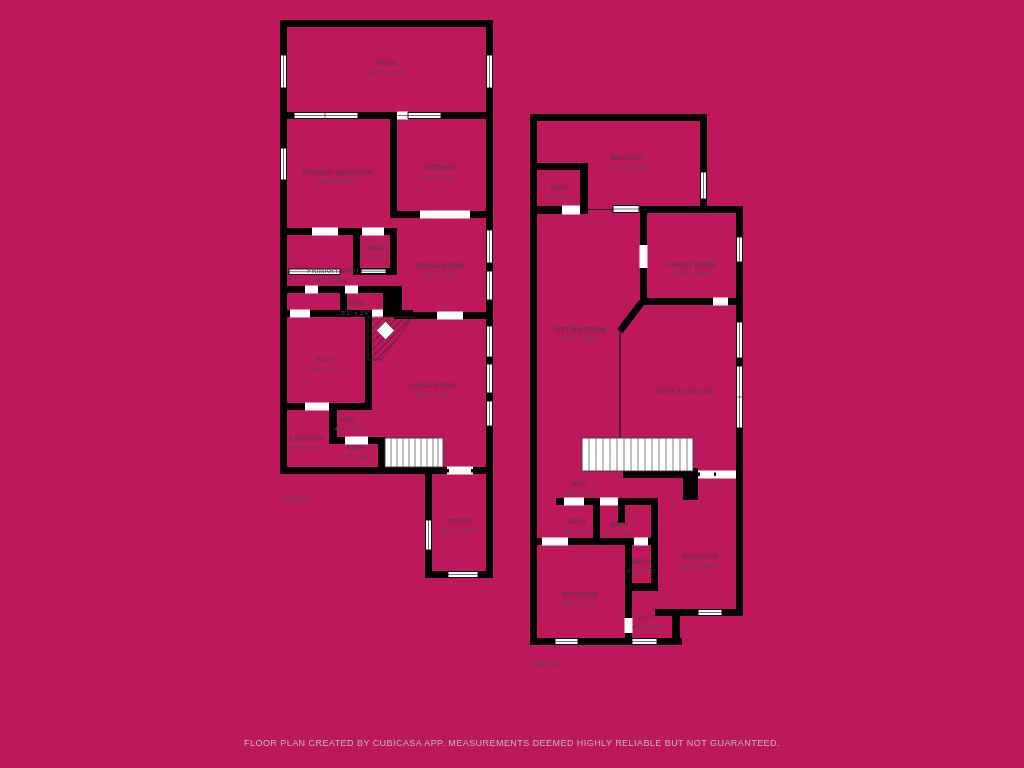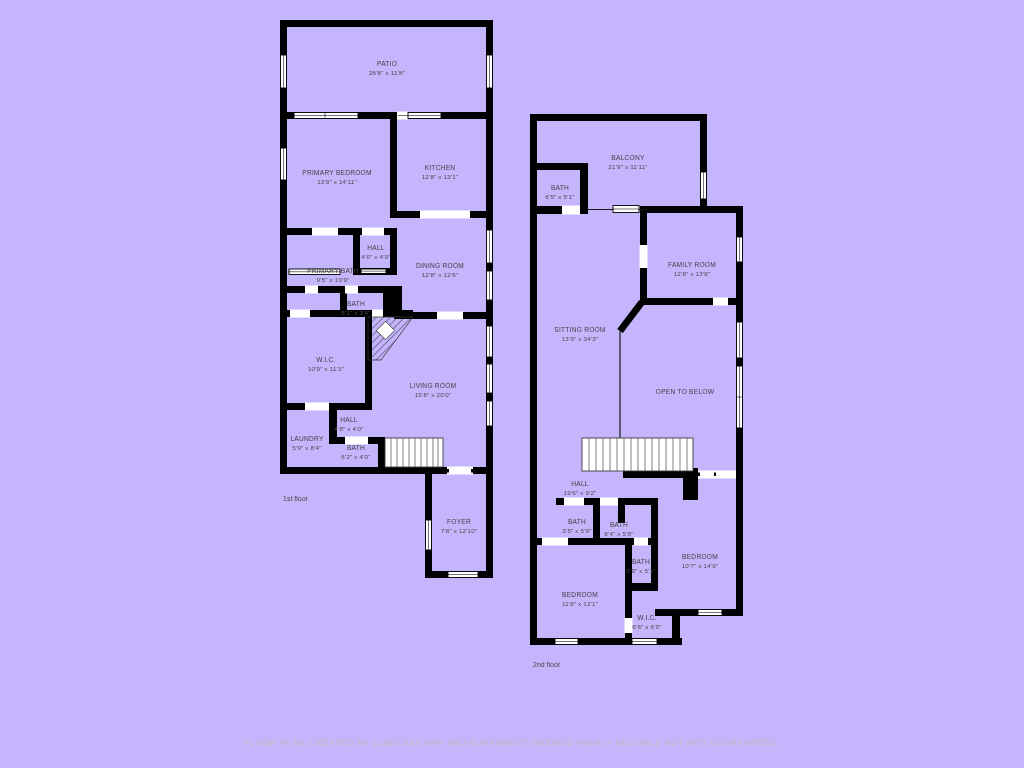--- a/index.html
+++ b/index.html
@@ -1,16 +1,16 @@
 <!DOCTYPE html>
 <html><head>
 <meta charset="utf-8">
 <style>
   html,body{margin:0;padding:0;background:#ffffff;}
-  #stage{position:relative;width:1024px;height:768px;background:#c4b5fd;overflow:hidden;
+  #stage{position:relative;width:1024px;height:768px;background:#be185d;overflow:hidden;
          font-family:"Liberation Sans", sans-serif;}
   svg{position:absolute;left:0;top:0;}
   .w{fill:#000000;}
   .gap{fill:#ffffff;}
   .winr{fill:#ffffff;stroke:#000000;stroke-width:0.9;}
   .winl{stroke:#000000;stroke-width:0.55;}
   .thin{stroke:#1a1a1a;stroke-width:1.2;fill:none;}
   .diag{stroke:#000000;stroke-width:7;fill:none;}
   .stairbox{fill:#ffffff;stroke:#3c3c3c;stroke-width:0.9;}
   .tread{stroke:#4a4a4a;stroke-width:0.7;}

